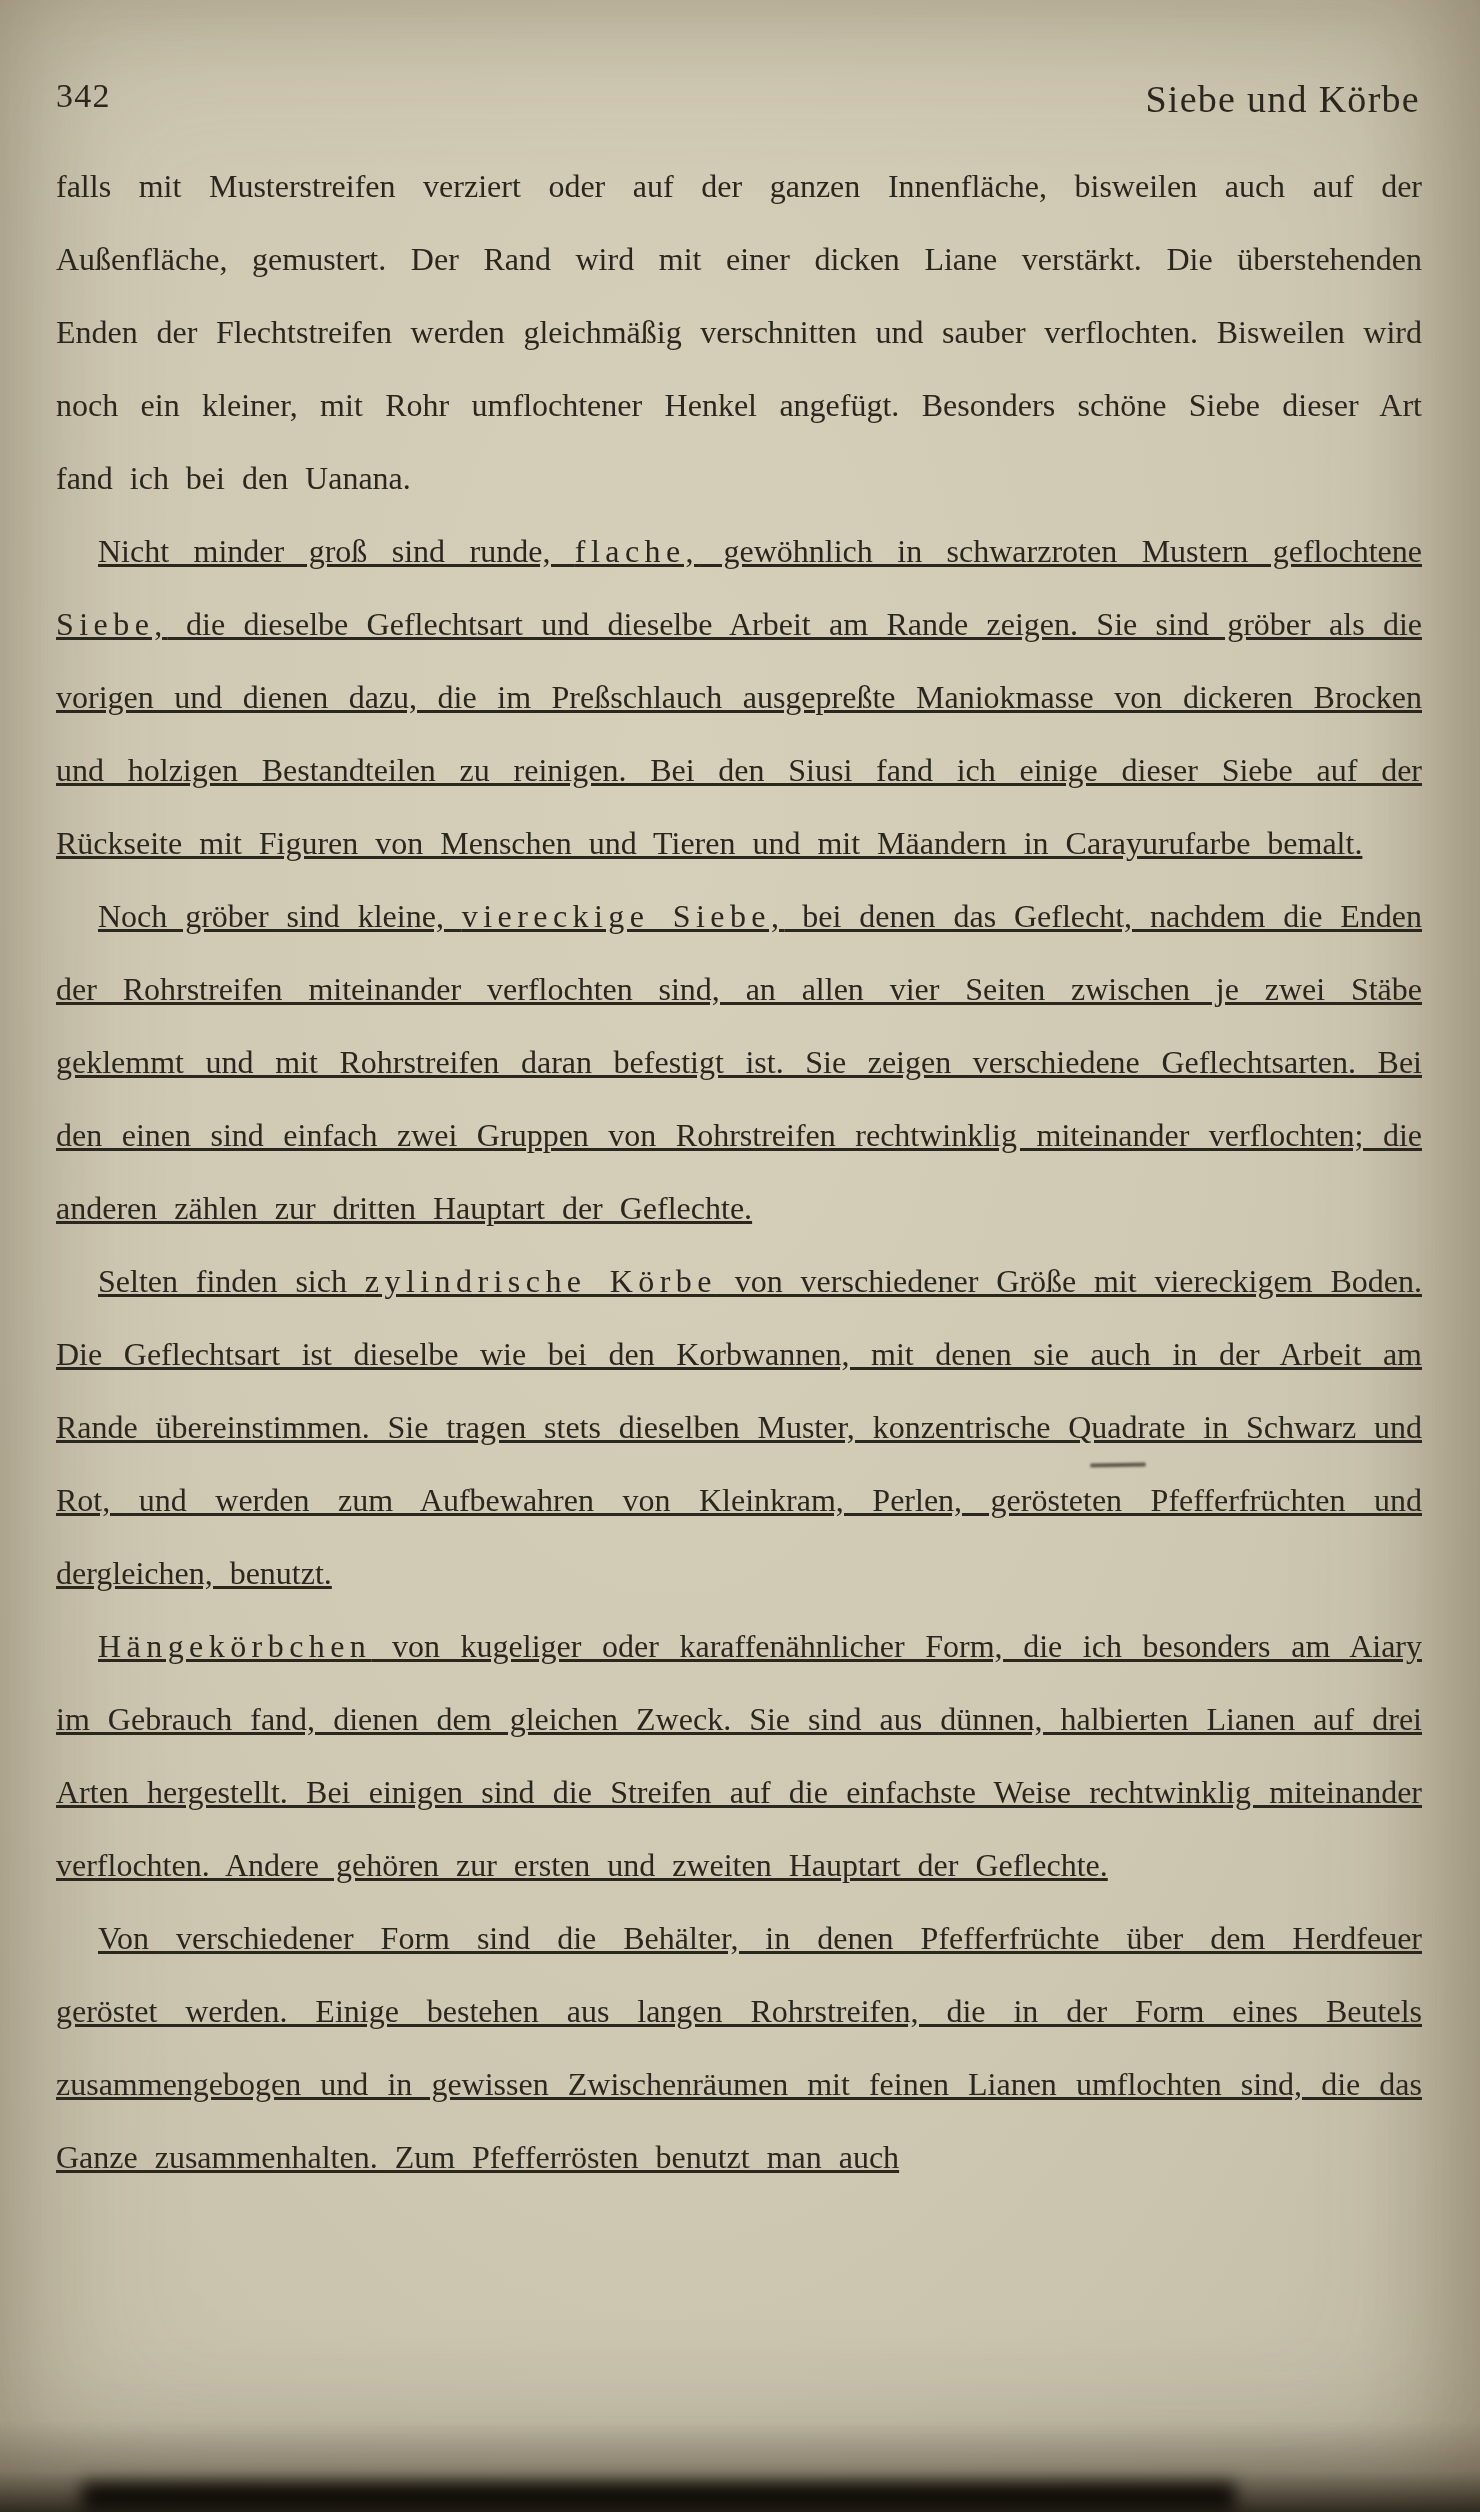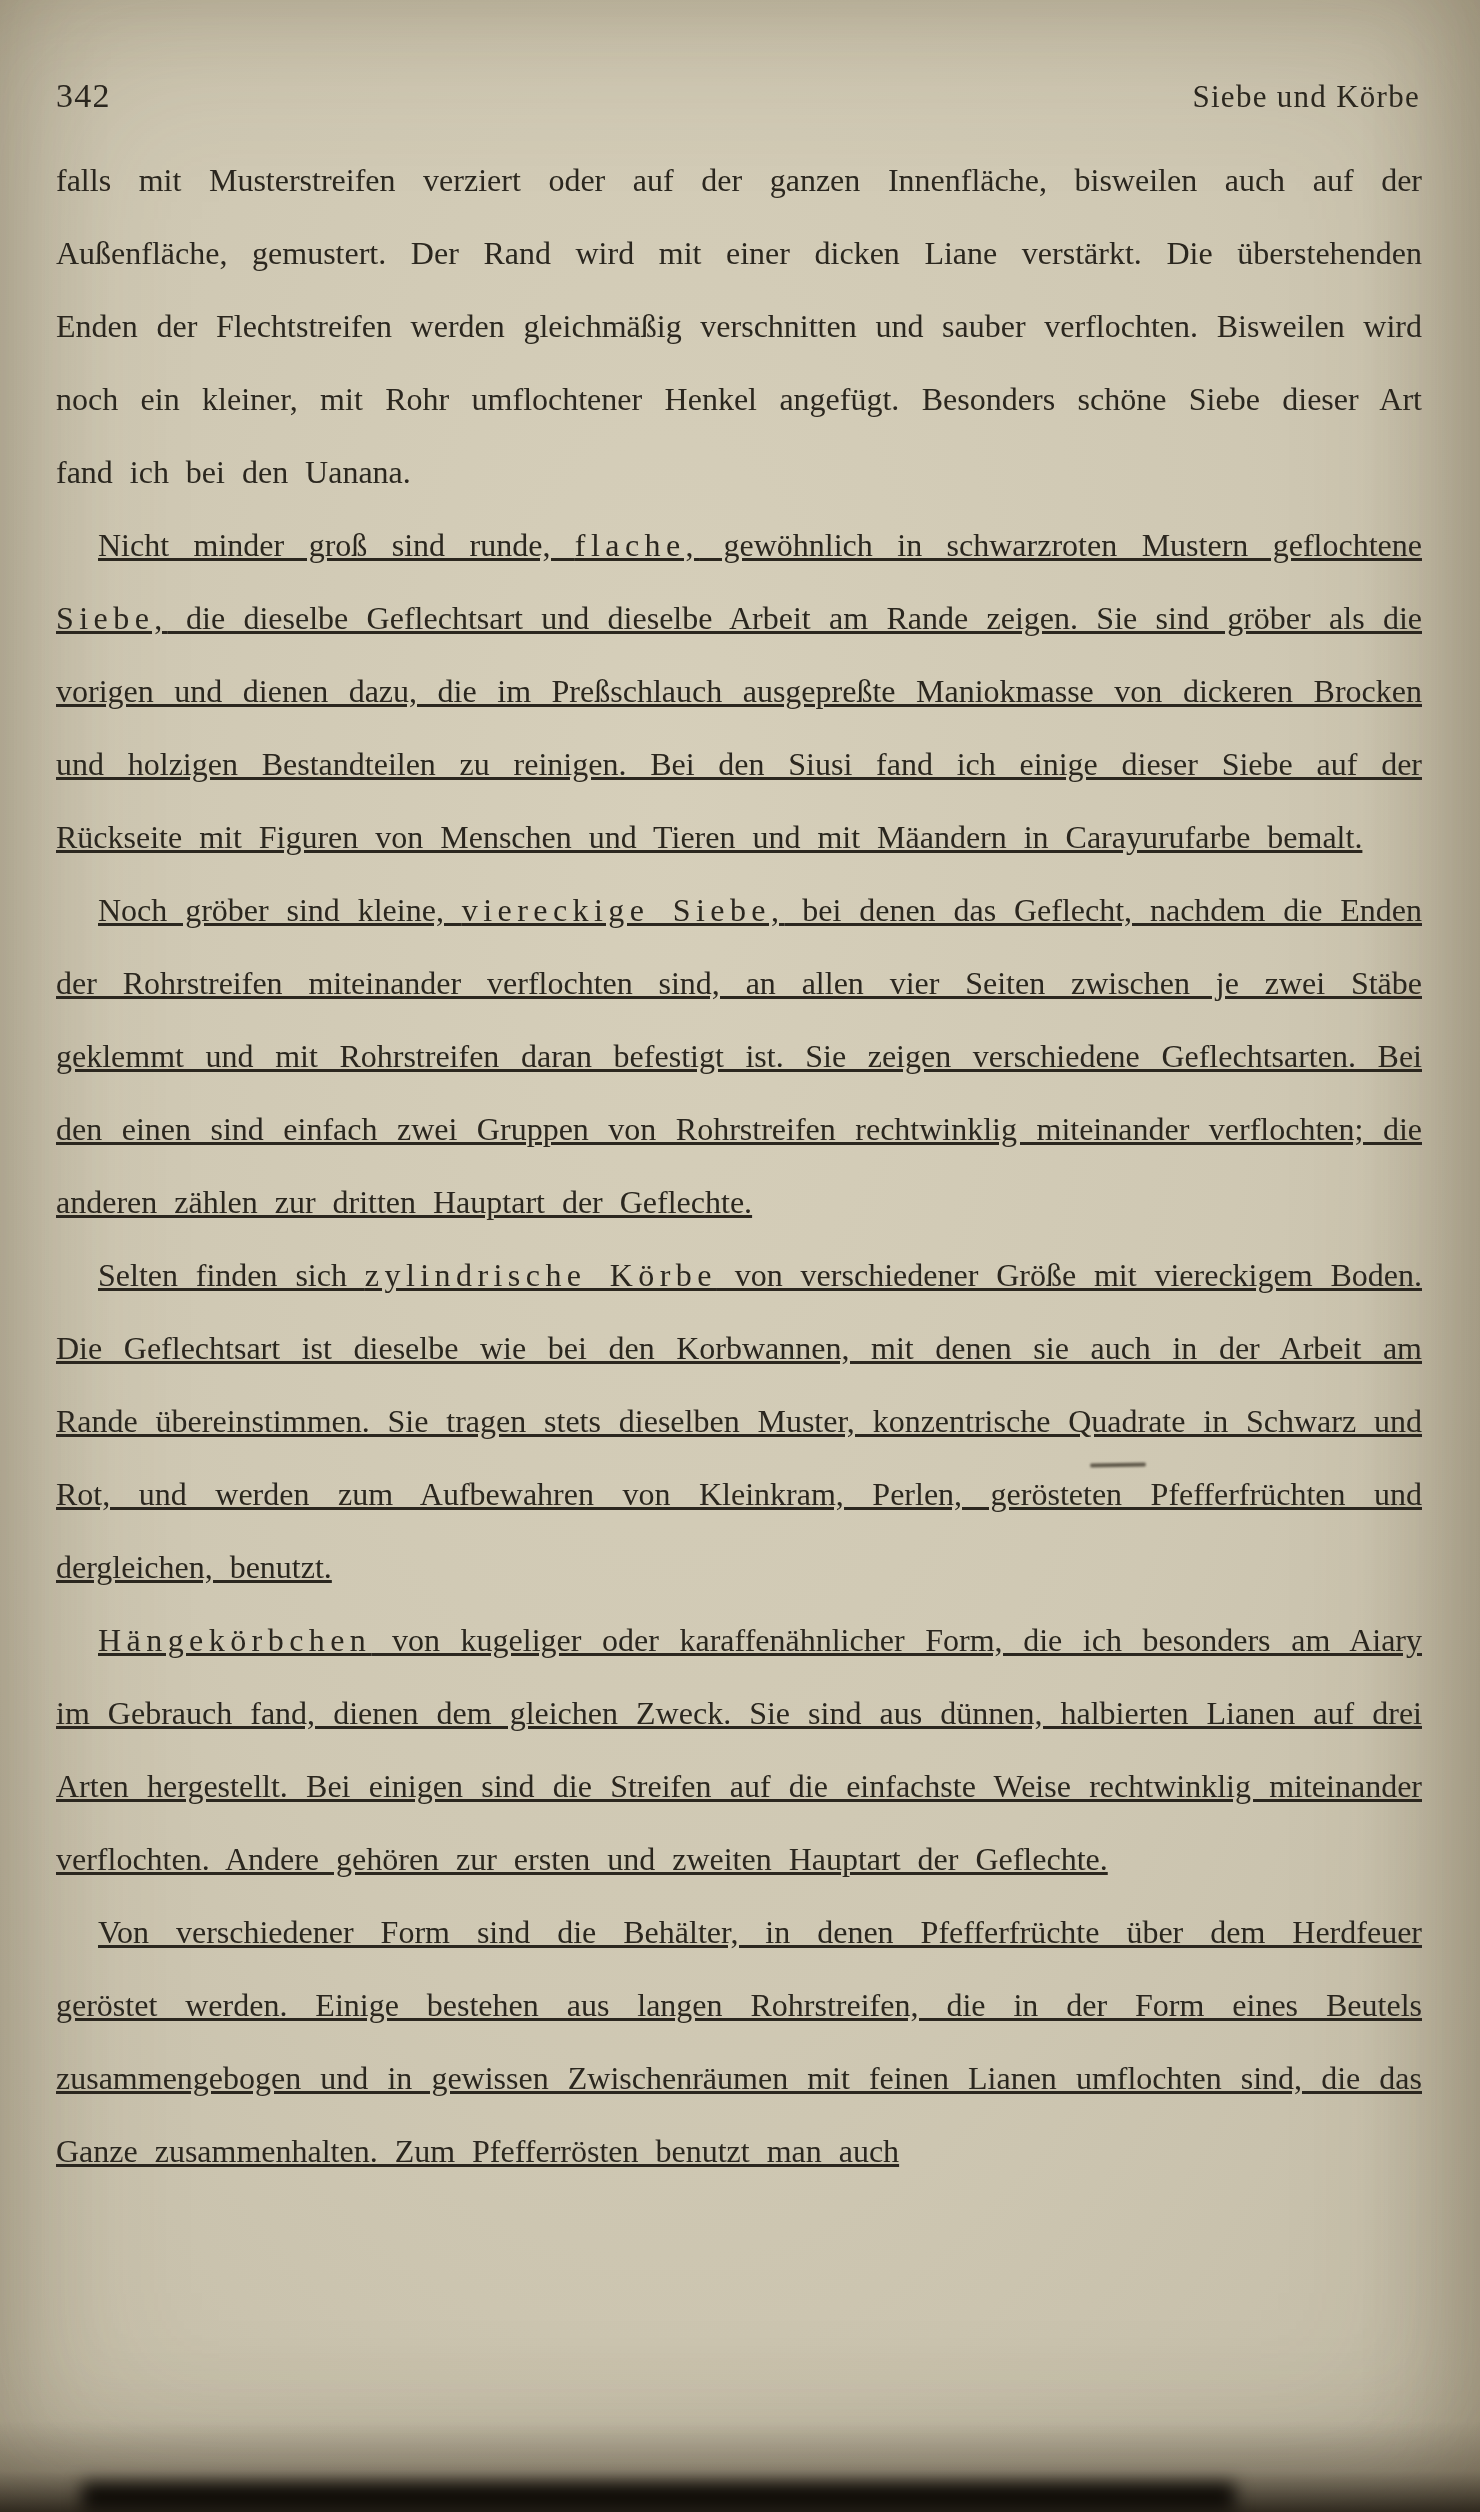--- a/index.html
+++ b/index.html
@@ -22,31 +22,31 @@
       inset 0 0 183px rgba(92,78,52,.28),
       inset -38px 0 87px rgba(92,78,52,.14),
       inset 0 -67px 106px rgba(70,58,40,.22);
     overflow:hidden;
     font-family:"Liberation Serif","DejaVu Serif",serif;
     color:var(--ink);
   }
   .pagehead{
     display:flex;
     justify-content:space-between;
-    align-items:flex-end;
+    align-items:flex-start;
     padding:77px 60px 0 56px;
     font-size:32px;
     letter-spacing:.04em;
     gap:20px;
   }
   .pagehead .pnum{
     font-size:34px;
   }
   .pagehead .rhead{
-    font-size:31px;
+    font-size:38px;
   }
   .text-block{
     padding:29px 58px 0 56px;
     font-size:32px;
     line-height:73px;
     text-align:justify;
     word-spacing:.28em;
   }
   .para{
     margin:0;

